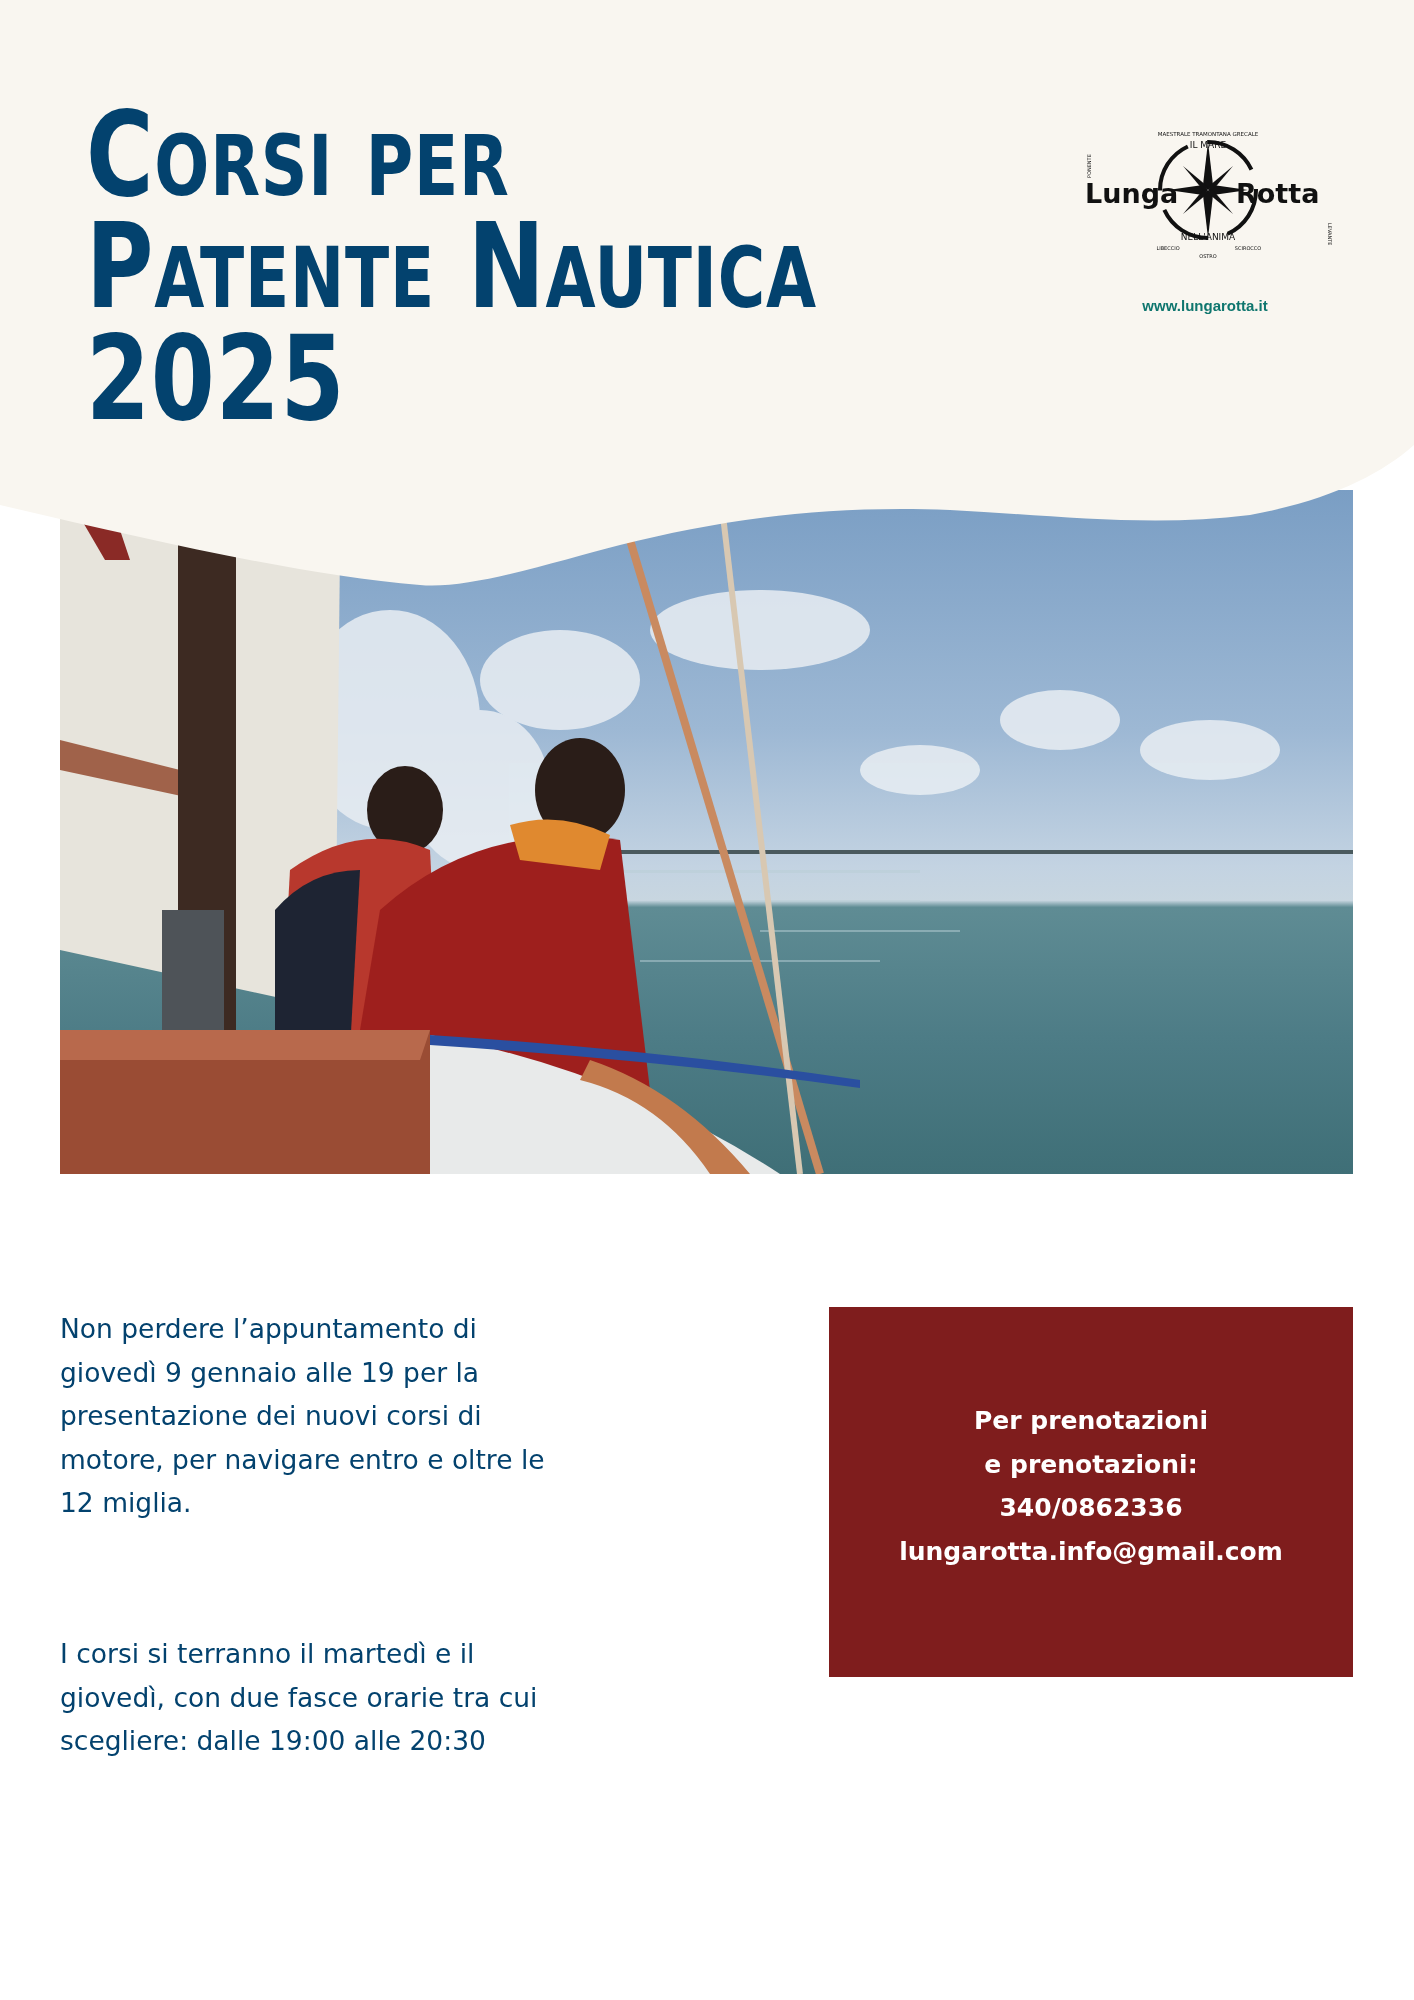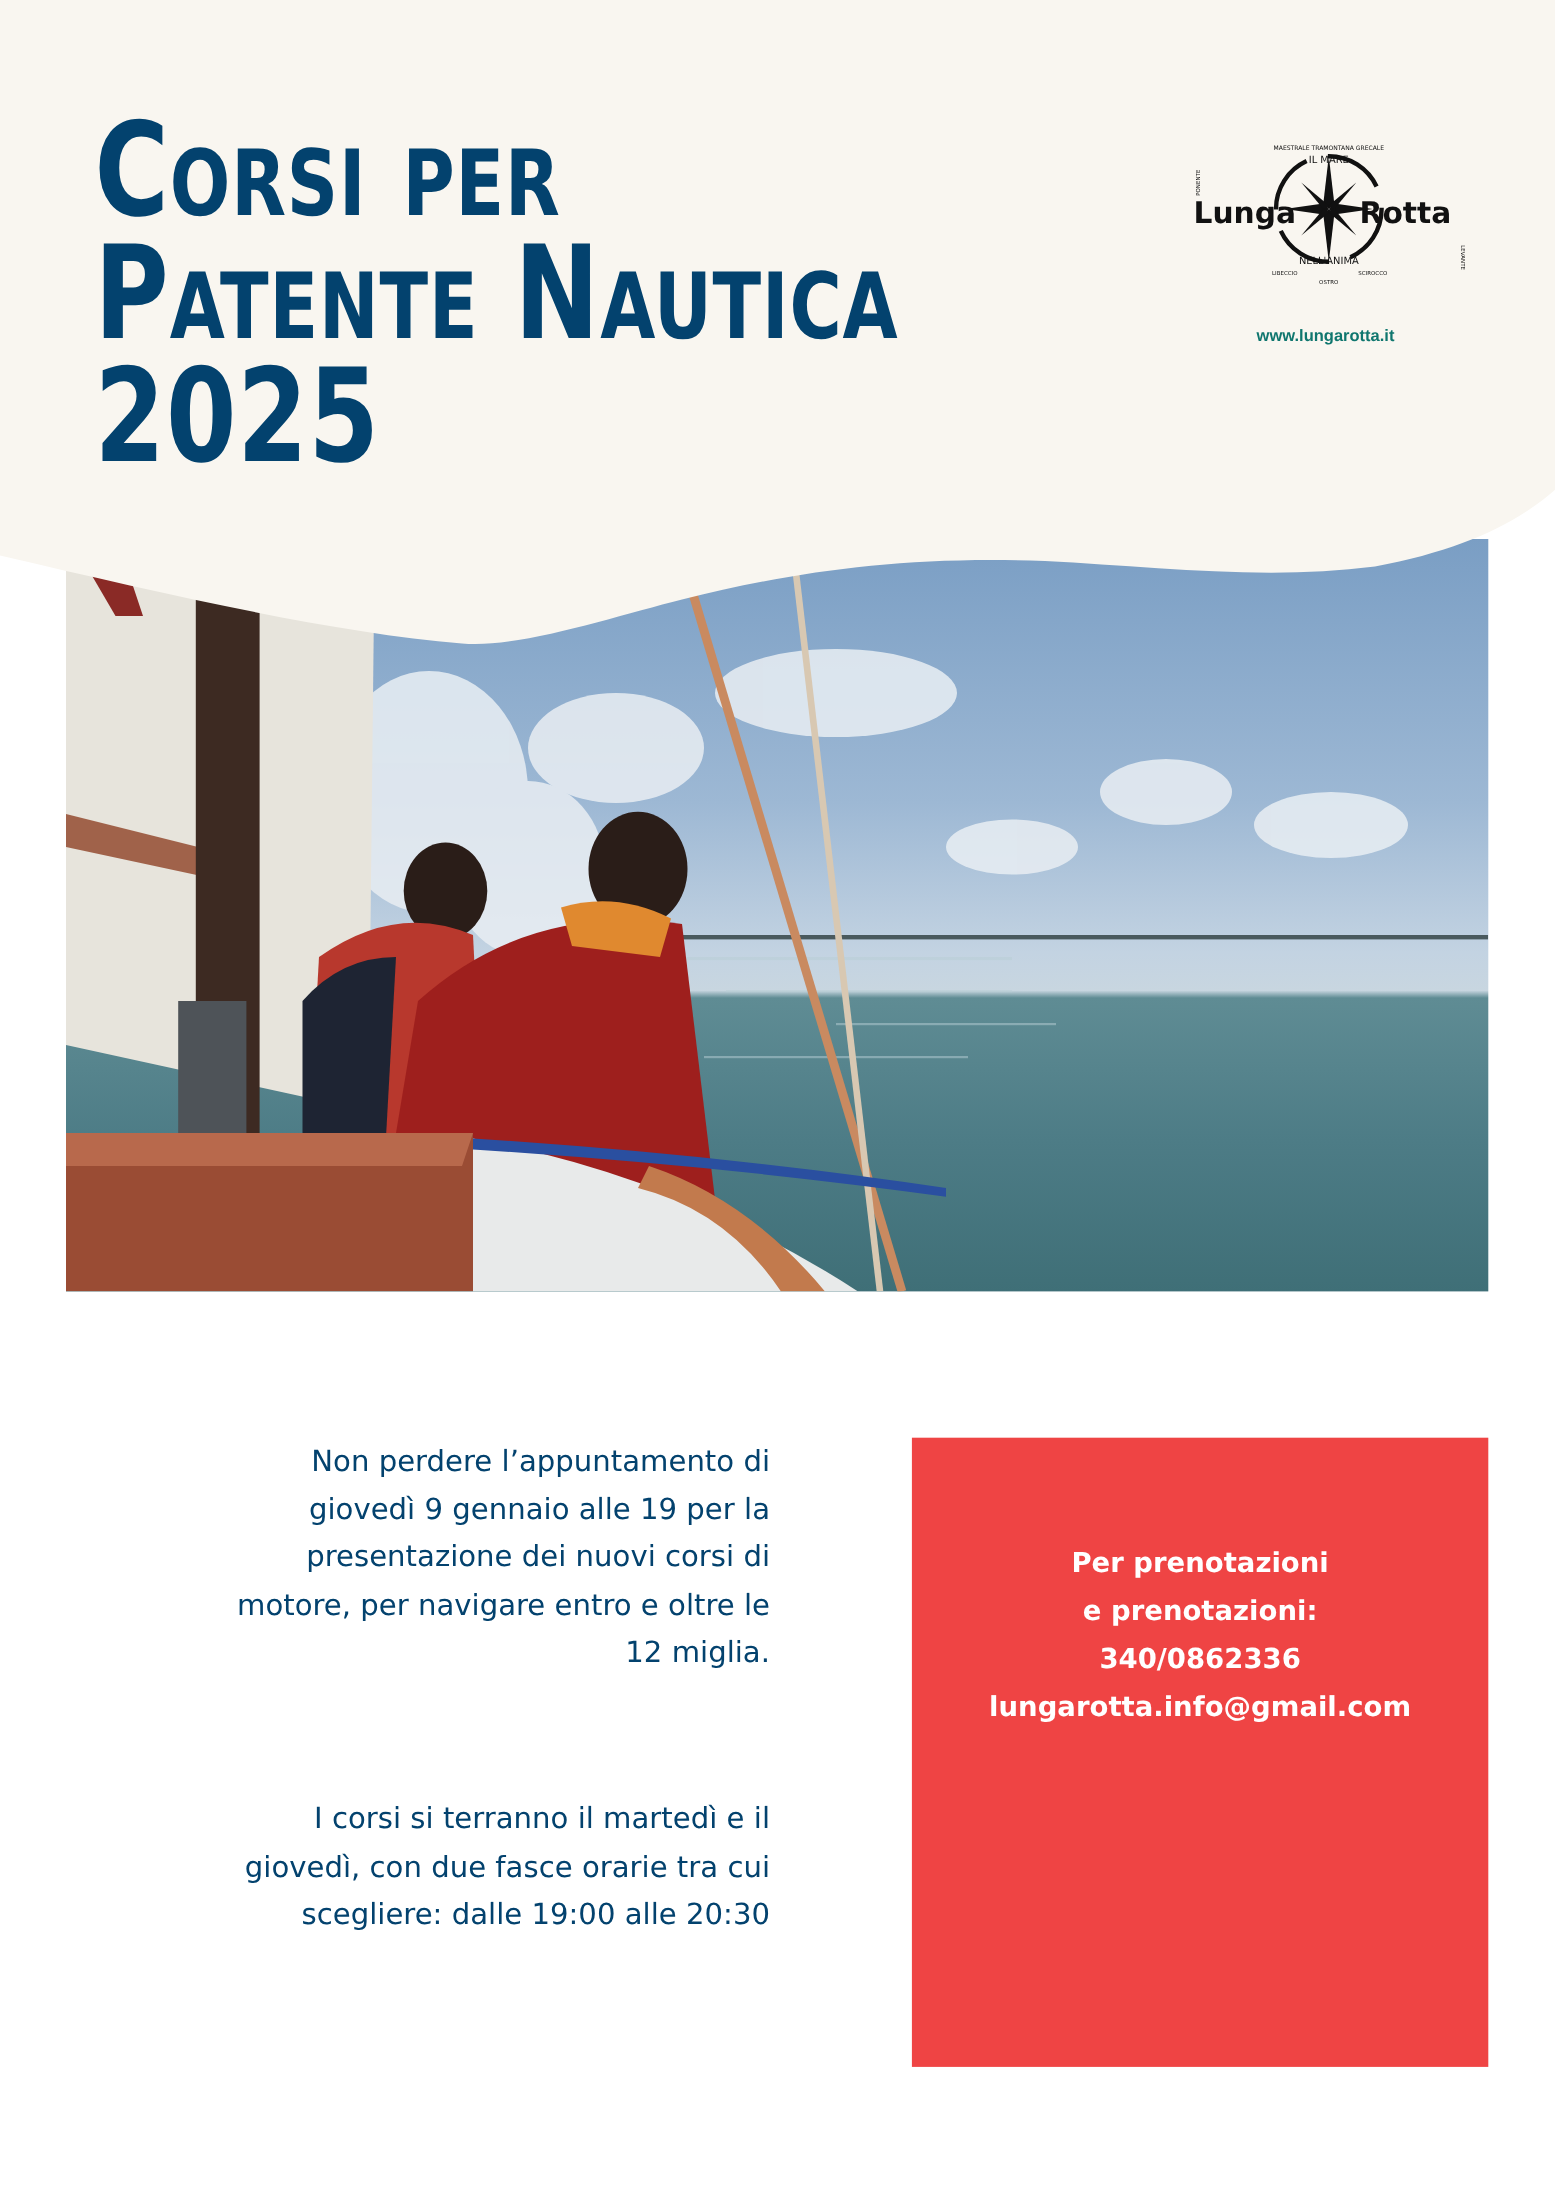--- a/index.html
+++ b/index.html
@@ -12,22 +12,22 @@
   .title { position:absolute; left:86px; top:98px; margin:0; color:#03426E;
            font-family:"DejaVu Sans", sans-serif; font-weight:bold; font-size:118px; line-height:112px;
            letter-spacing:1px; transform:scaleX(0.78); transform-origin:left top; font-variant:small-caps; }
   .title span { display:block; }
   .logo { position:absolute; left:1083px; top:128px; width:250px; height:140px; }
   .logo-url { position:absolute; left:1085px; top:297px; width:240px; text-align:center;
               font-family:"Liberation Sans", sans-serif; font-weight:bold; font-size:15px; color:#0f766e; }
   .body-text { position:absolute; left:60px; color:#03426E; font-family:"DejaVu Sans", sans-serif;
                font-size:26.5px; line-height:43.5px; width:640px; margin:0; }
   .p1 { top:1307px; } .p2 { top:1632px; }
-  .body-text span { display:block; white-space:nowrap;text-align:right; }
-  .contact-box { position:absolute; left:829px; top:1307px; width:524px; height:572px; background:#ef4444;
+  .body-text span { display:block; white-space:nowrap; }
+  .contact-box { position:absolute; left:829px; top:1307px; width:524px; height:370px; background:#7f1d1d;
                  color:#ffffff; text-align:center; box-sizing:border-box; padding-top:92px;
                  font-family:"DejaVu Sans", sans-serif; font-weight:bold; font-size:25px; line-height:43.5px; }
   .contact-box span { display:block; }
 </style>
 </head>
 <body>
 
 <div class="photo">
   <svg width="1293" height="684" viewBox="0 0 1293 684">
 

